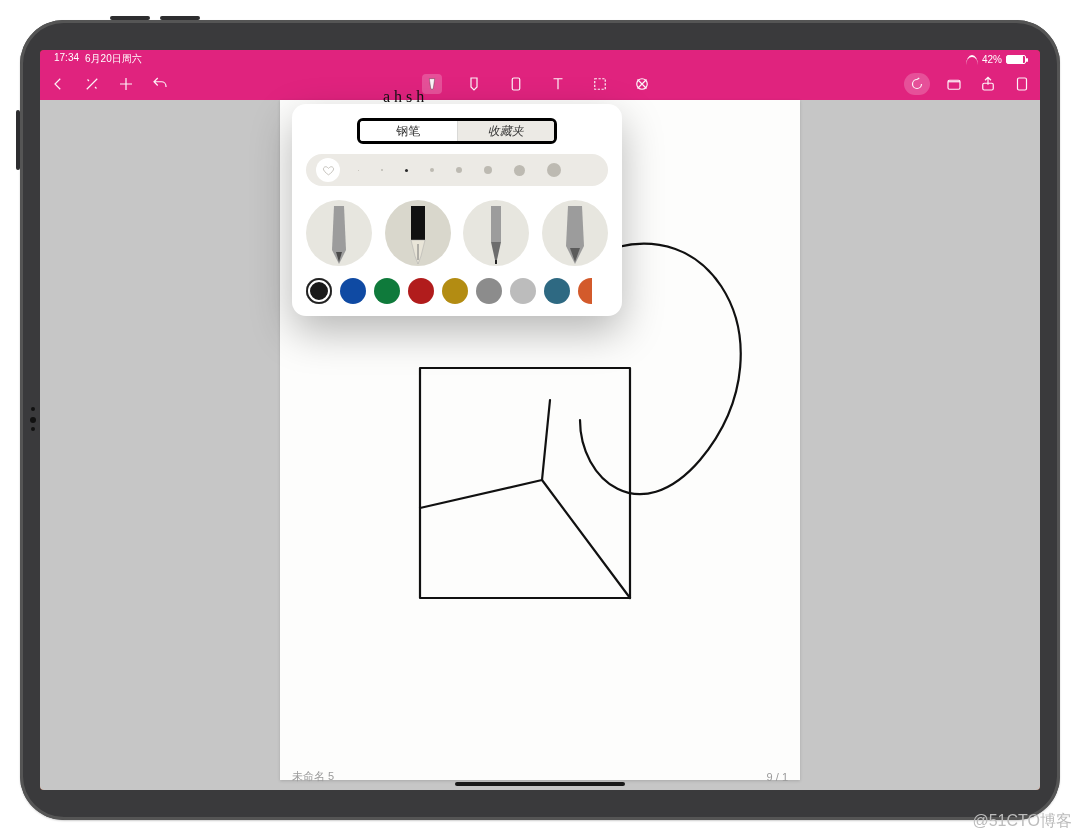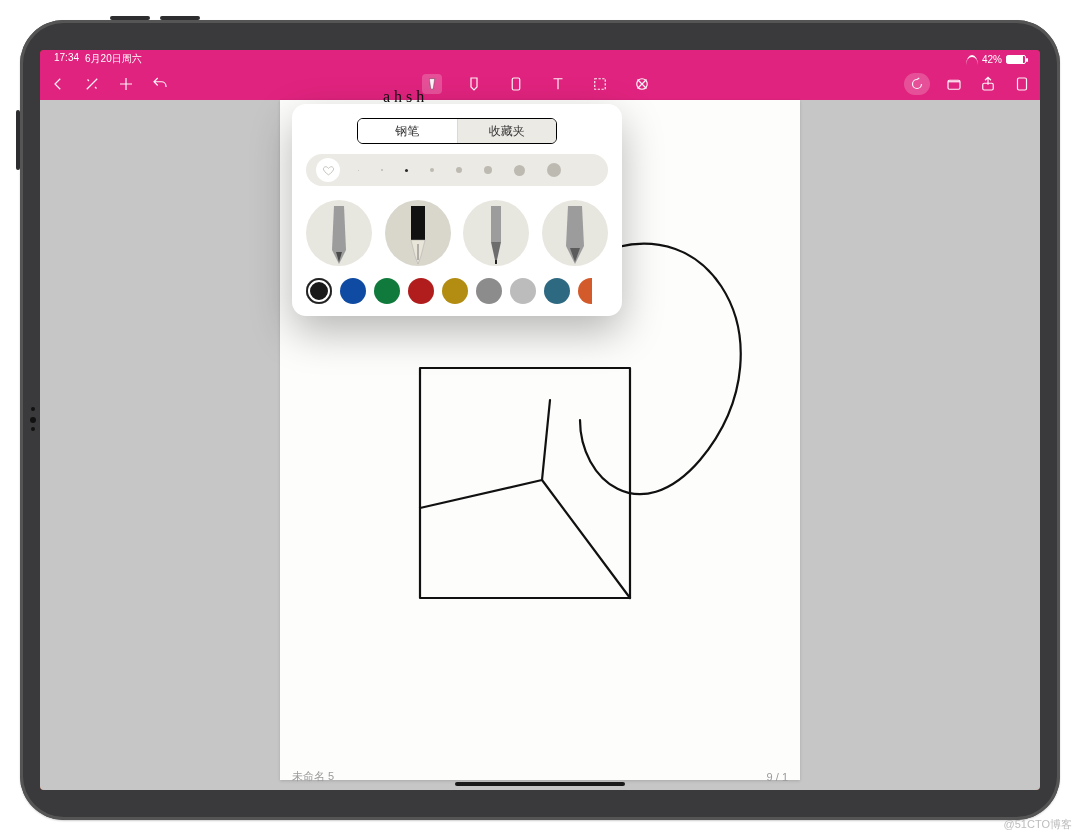--- a/index.html
+++ b/index.html
@@ -5,21 +5,21 @@
   * { box-sizing: border-box; margin: 0; padding: 0; }
   body {
     background: #fff;
     font-family: -apple-system, "Helvetica Neue", Arial, sans-serif;
     width: 1080px; height: 840px;
     display: flex; align-items: center; justify-content: center;
     position: relative;
   }
   .watermark {
     position: absolute; right: 8px; bottom: 8px;
-    font-size: 11px; color: #bcbcbc;
+    font-size: 16px; color: #bcbcbc;
   }
   .device {
     width: 1040px; height: 800px;
     background: #3a3a3c;
     border-radius: 44px;
     padding: 30px 20px;
     position: relative;
     box-shadow: inset 0 0 0 3px #555, 0 1px 2px rgba(0,0,0,.2);
   }
   .btn-edge { position: absolute; background: #2d2d2f; border-radius: 2px; }
@@ -90,26 +90,26 @@
     box-shadow: 0 16px 42px rgba(0,0,0,.28);
     padding: 14px 14px 12px;
   }
   .popover::before {
     content:""; position:absolute; top:-8px; left:182px;
     border:8px solid transparent; border-bottom-color:#fff;
   }
   .scribble { position:absolute; top:-16px; left:80px; font-family: cursive; font-size:16px; color:#111;margin-left:11px; }
   .seg {
     display:flex; margin:0 auto 10px; width:200px; height:26px;
-    border:1px solid #000000; border-radius:6px; overflow:hidden;
+    border:3px solid #000000; border-radius:6px; overflow:hidden;
     font-size:12px;
   }
   .seg div { flex:1; display:flex; align-items:center; justify-content:center; cursor:pointer; color:#333; }
   .seg .sel { background:#fff; }
-  .seg .unsel { background:#eceae5; border-left:1px solid #d9d9d7; }
+  .seg .unsel { background:#eceae5; border-left:1px solid #d9d9d7;font-style:italic; }
 
   .row-sizes {
     display:flex; align-items:center; gap:6px;
     background:#eceae5; border-radius:18px; height:32px; padding:0 10px;
     margin-bottom:14px;
   }
   .heart { width:24px; height:24px; border-radius:50%; background:#fff; display:flex; align-items:center; justify-content:center; margin-right:4px; cursor:pointer; }
   .heart svg { width:13px; height:13px; stroke:#bdbab2; fill:none; stroke-width:1.6; }
   .dot { border-radius:50%; background:#bdbab2; }
   .dot.sel { background:#2a2a2a; }

